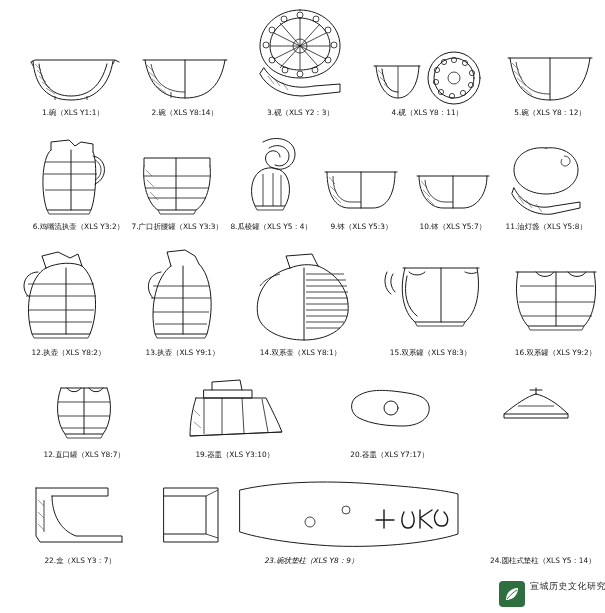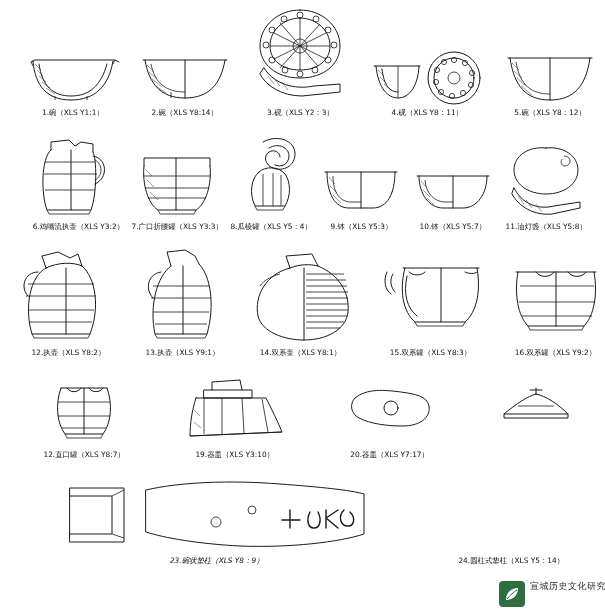--- a/index.html
+++ b/index.html
@@ -365,20 +365,32 @@
         <div class="cap" style="visibility:hidden;">21.直口罐（XLS Y3:5）</div>
       </div>
 
 
     </div>
   </div>
 
   <div class="row" style="padding-top:16px;">
     <div class="row-items" style="padding:0 8px;align-items:flex-end;">
 
+      <div class="cell" style="width:120px;">
+        <svg class="art" width="100" height="78" viewBox="0 0 100 78">
+          <path class="ln" d="M6 12 L78 12 L78 20 L22 20"></path>
+          <path class="ln" d="M6 12 L6 60 L10 66 L92 66"></path>
+          <path class="ln" d="M22 20 C22 38, 30 54, 46 60 L92 60 L92 66"></path>
+          <path class="ln2" d="M14 24 L14 56"></path>
+          <g class="hatch">
+              <path d="M8 24 L14 30 M8 36 L14 42 M8 48 L14 54"></path>
+            </g>
+        </svg>
+        <div class="cap">22.盒（XLS Y3：7）</div>
+      </div>
 
       <div class="cell" style="width:330px;font-style:italic;">
         <div style="display:flex;align-items:flex-end;gap:6px;">
           <svg class="art" width="70" height="78" viewBox="0 0 70 78">
             <path class="ln" d="M6 12 L60 12 L60 66 L6 66 Z"></path>
             <path class="ln" d="M6 20 L48 20 L48 58 L6 58"></path>
             <path class="ln2" d="M48 20 L60 14 M48 58 L60 62"></path>
           </svg>
           <svg class="art" width="230" height="78" viewBox="0 0 230 78">
             <path class="ln" d="M6 14 C40 6, 90 4, 140 8 C180 11, 210 14, 224 18 L224 58 C200 66, 150 72, 100 70 C60 68, 24 62, 6 56 Z"></path>

